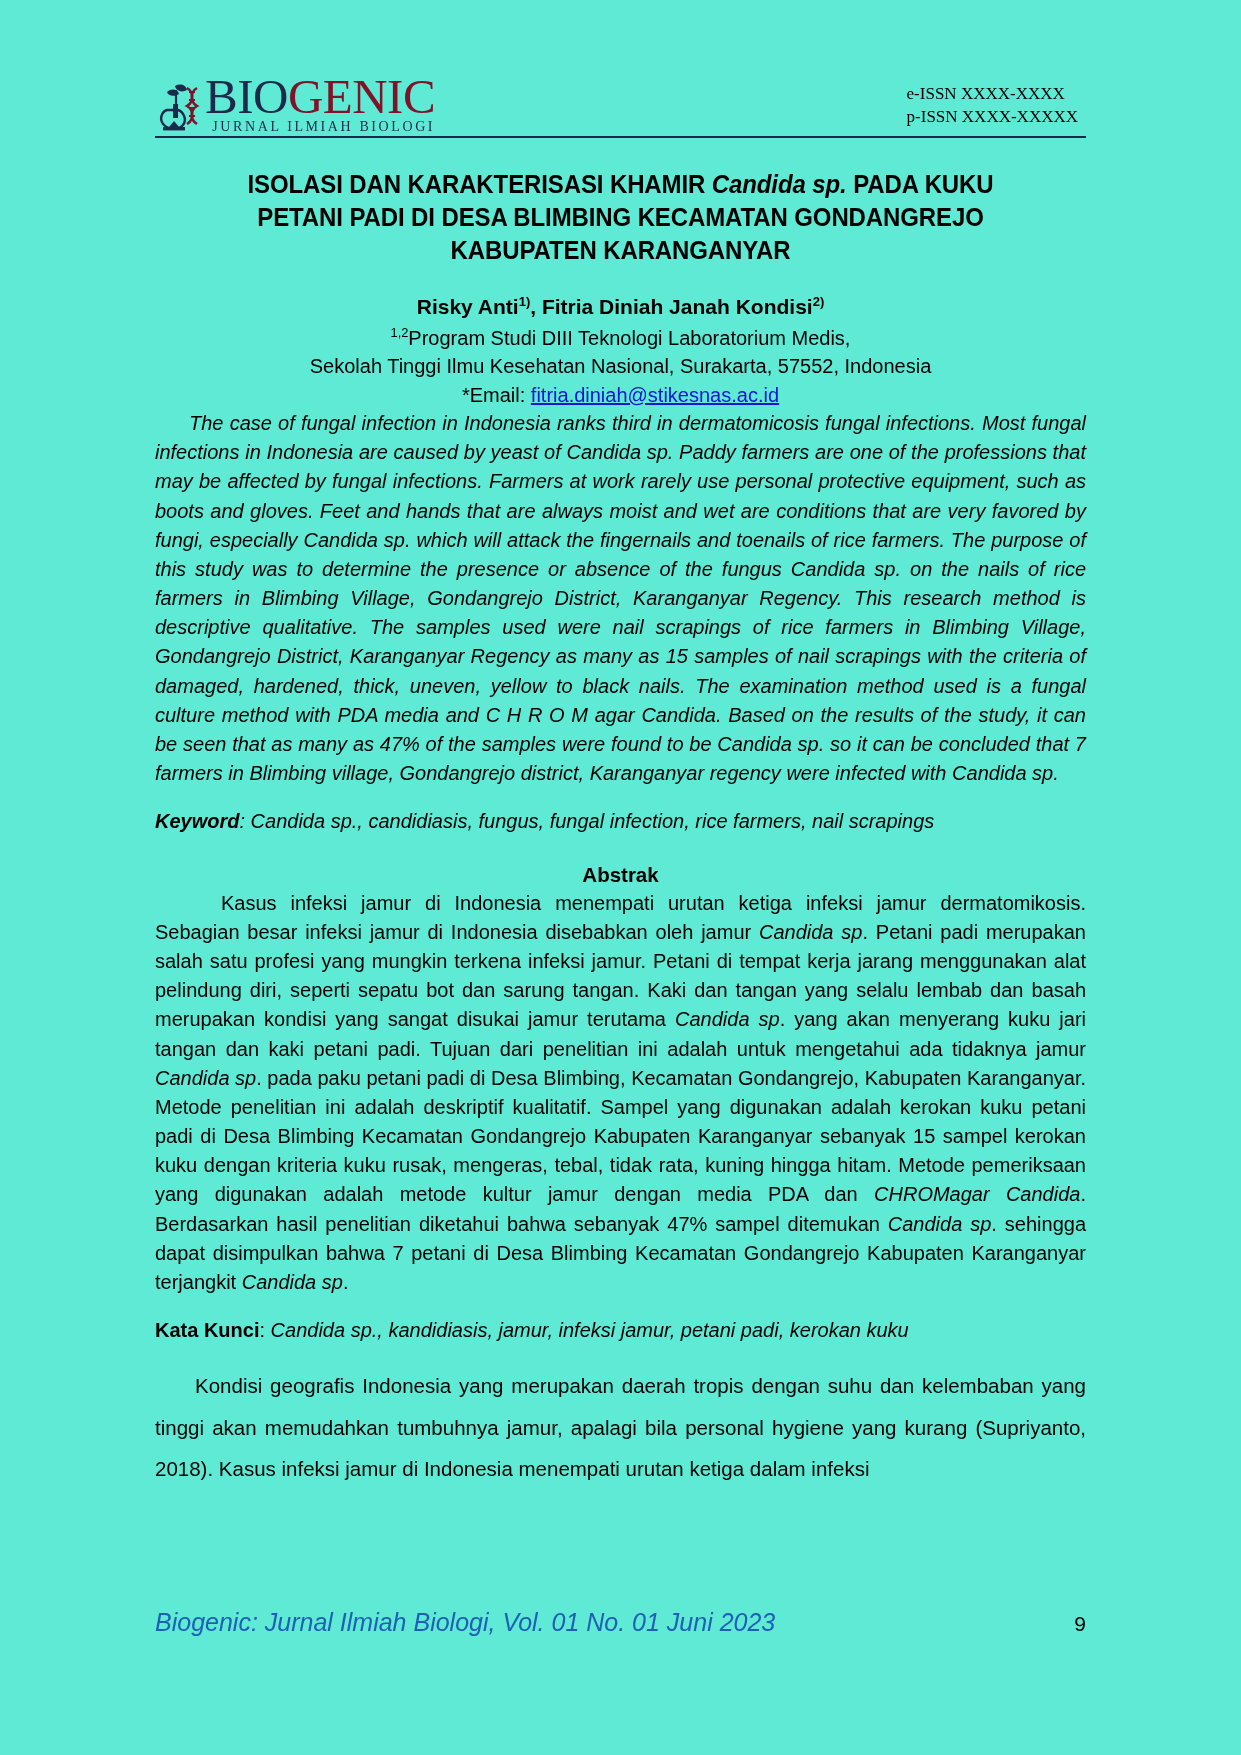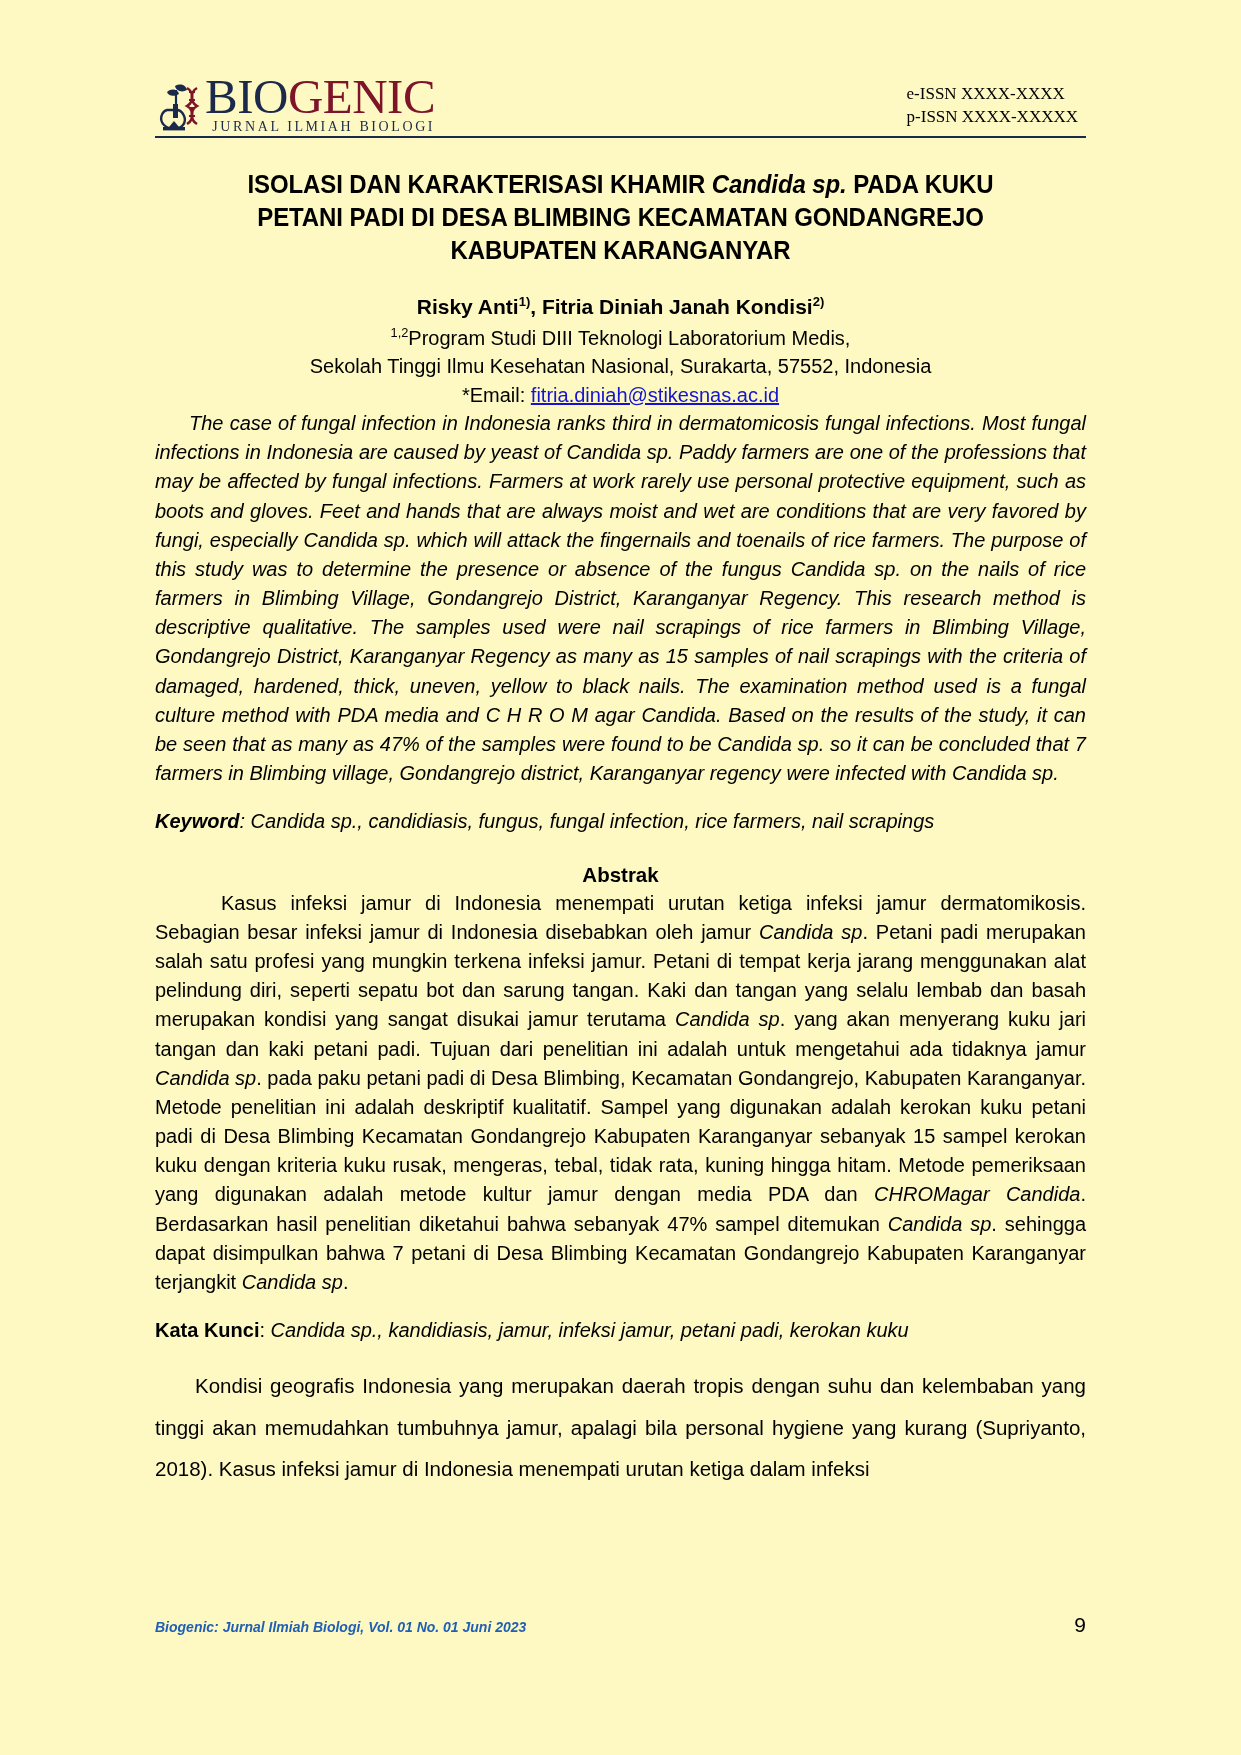--- a/index.html
+++ b/index.html
@@ -9,21 +9,21 @@
   }
   body {
     font-family: "Liberation Sans", sans-serif;
     color: #000000;
   }
   .page {
     position: relative;
     width: 1241px;
     height: 1755px;
     margin: 0 auto;
-    background: #fef9c3;
+    background: #5eead4;
     box-sizing: border-box;
     padding: 52px 155px 0 155px;
   }
 
   
   .masthead {
     display: flex;
     align-items: flex-end;
     justify-content: space-between;
     border-bottom: 2px solid #1b2a4a;
@@ -184,23 +184,23 @@
     position: absolute;
     left: 155px;
     right: 155px;
     bottom: 118px;
     display: flex;
     align-items: baseline;
     justify-content: space-between;
   }
   .footer-left {
     color: #1f5fb4;
-    font-weight: bold;
+    font-weight: normal;
     font-style: italic;
-    font-size: 14px;
+    font-size: 25px;
   }
   .footer-right {
     font-size: 21px;
     color: #000;
   }
 </style>
 </head>
 <body>
 
 <div class="page">

